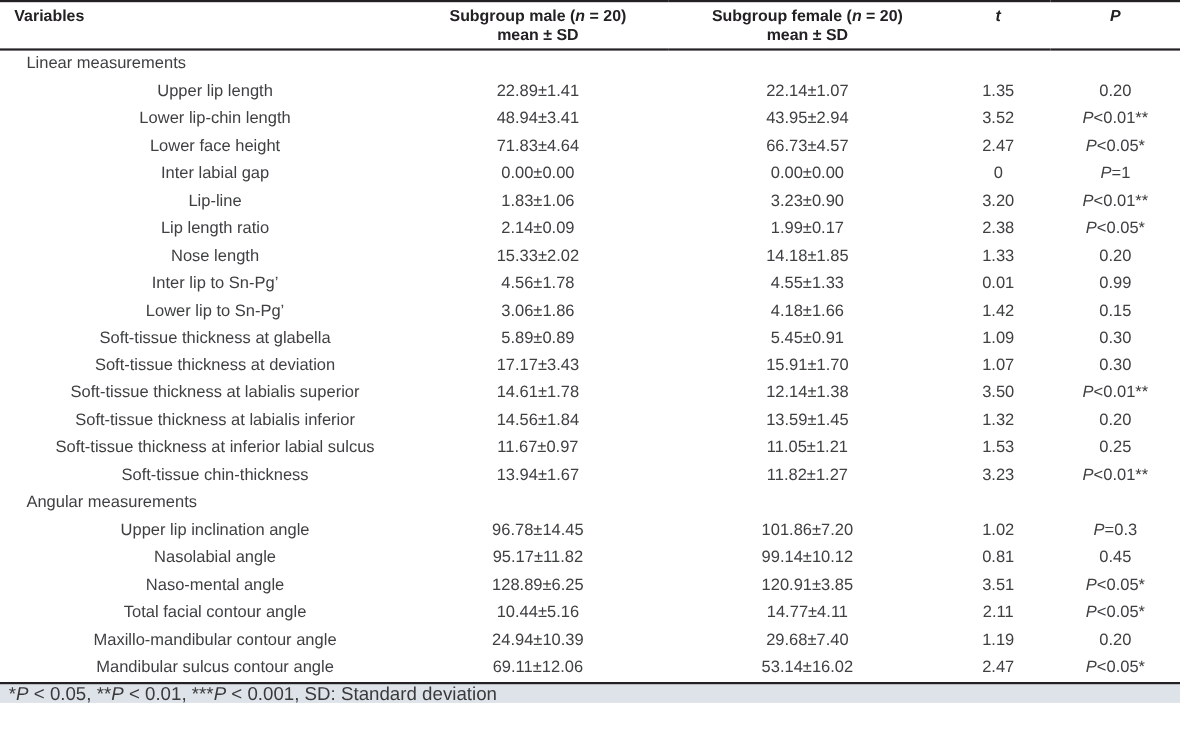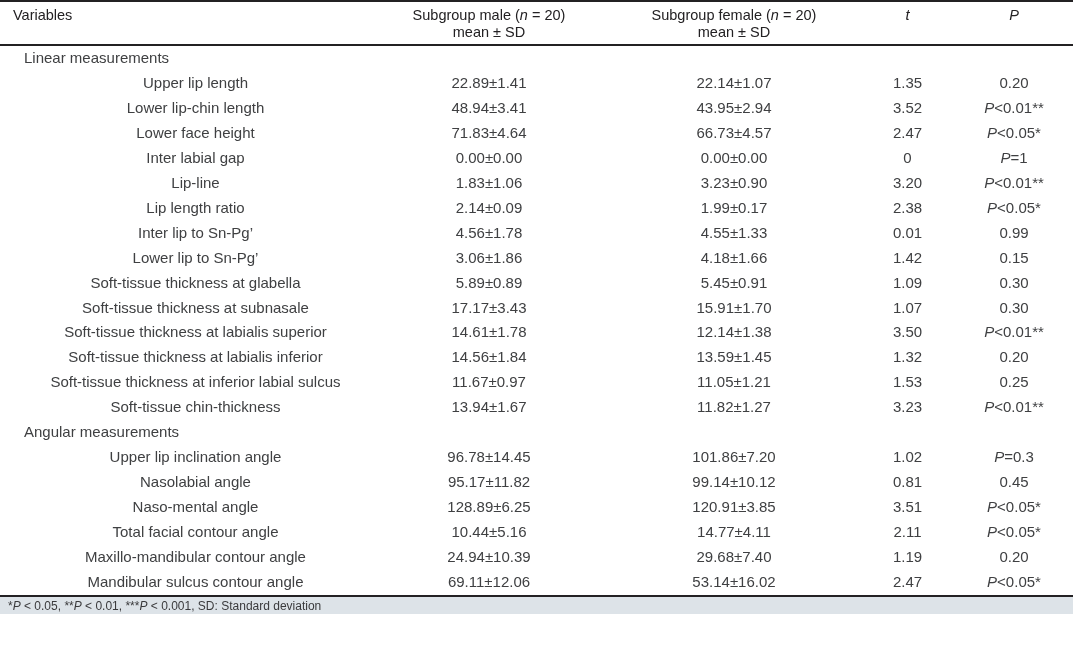--- a/index.html
+++ b/index.html
@@ -21,37 +21,37 @@
   }
   table.stats col.c-var{width:370px;}
   table.stats col.c-male{width:238px;}
   table.stats col.c-female{width:252px;}
   table.stats col.c-t{width:95px;}
   table.stats col.c-p{width:118px;}
   thead th{
     border-top:2.5px solid var(--border);
     border-bottom:2px solid var(--border);
     color:var(--head-text);
-    font-size:14.5px;font-weight:normal;
+    font-size:14.5px;font-weight:bold;
     vertical-align:top;text-align:center;
     padding:5px 0 3px 0;line-height:17px;
   }
   thead th.h-var{text-align:left;padding-left:13px;}
   thead th .ital,i{font-style:italic;}
   tbody td{
     height:24.95px;padding:0;font-size:15px;line-height:24.95px;
     vertical-align:middle;white-space:nowrap;overflow:hidden;
   }
   tbody td.cell-variable{text-align:center;padding-left:21px;}
   tbody tr.section-row td{padding-left:24px;}
   tbody td.cell-male,tbody td.cell-female,tbody td.cell-t,tbody td.cell-p{text-align:center;}
   .footnote{
     border-top:2px solid var(--border);
     background:var(--foot-bg);color:var(--foot-text);
-    font-size:12px;line-height:16px;height:16.5px;
+    font-size:17px;line-height:16px;height:16.5px;
     padding:1px 0 0 8px;white-space:nowrap;
   }
 </style>
 </head>
 <body>
 
 <table class="stats">
   <colgroup>
     <col class="c-var">
       <col class="c-male">
@@ -120,20 +120,27 @@
         <td class="cell-p"><i>P</i>&lt;0.01**</td>
       </tr>
       <tr>
         <td class="cell-variable">Lip length ratio</td>
         <td class="cell-male">2.14±0.09</td>
         <td class="cell-female">1.99±0.17</td>
         <td class="cell-t">2.38</td>
         <td class="cell-p"><i>P</i>&lt;0.05*</td>
       </tr>
       <tr>
+        <td class="cell-variable">Nose length</td>
+        <td class="cell-male">15.33±2.02</td>
+        <td class="cell-female">14.18±1.85</td>
+        <td class="cell-t">1.33</td>
+        <td class="cell-p">0.20</td>
+      </tr>
+      <tr>
         <td class="cell-variable">Inter lip to Sn-Pg’</td>
         <td class="cell-male">4.56±1.78</td>
         <td class="cell-female">4.55±1.33</td>
         <td class="cell-t">0.01</td>
         <td class="cell-p">0.99</td>
       </tr>
       <tr>
         <td class="cell-variable">Lower lip to Sn-Pg’</td>
         <td class="cell-male">3.06±1.86</td>
         <td class="cell-female">4.18±1.66</td>
@@ -141,21 +148,21 @@
         <td class="cell-p">0.15</td>
       </tr>
       <tr>
         <td class="cell-variable">Soft-tissue thickness at glabella</td>
         <td class="cell-male">5.89±0.89</td>
         <td class="cell-female">5.45±0.91</td>
         <td class="cell-t">1.09</td>
         <td class="cell-p">0.30</td>
       </tr>
       <tr>
-        <td class="cell-variable">Soft-tissue thickness at subnasale</td>
+        <td class="cell-variable">Soft-tissue thickness at deviation</td>
         <td class="cell-male">17.17±3.43</td>
         <td class="cell-female">15.91±1.70</td>
         <td class="cell-t">1.07</td>
         <td class="cell-p">0.30</td>
       </tr>
       <tr>
         <td class="cell-variable">Soft-tissue thickness at labialis superior</td>
         <td class="cell-male">14.61±1.78</td>
         <td class="cell-female">12.14±1.38</td>
         <td class="cell-t">3.50</td>

